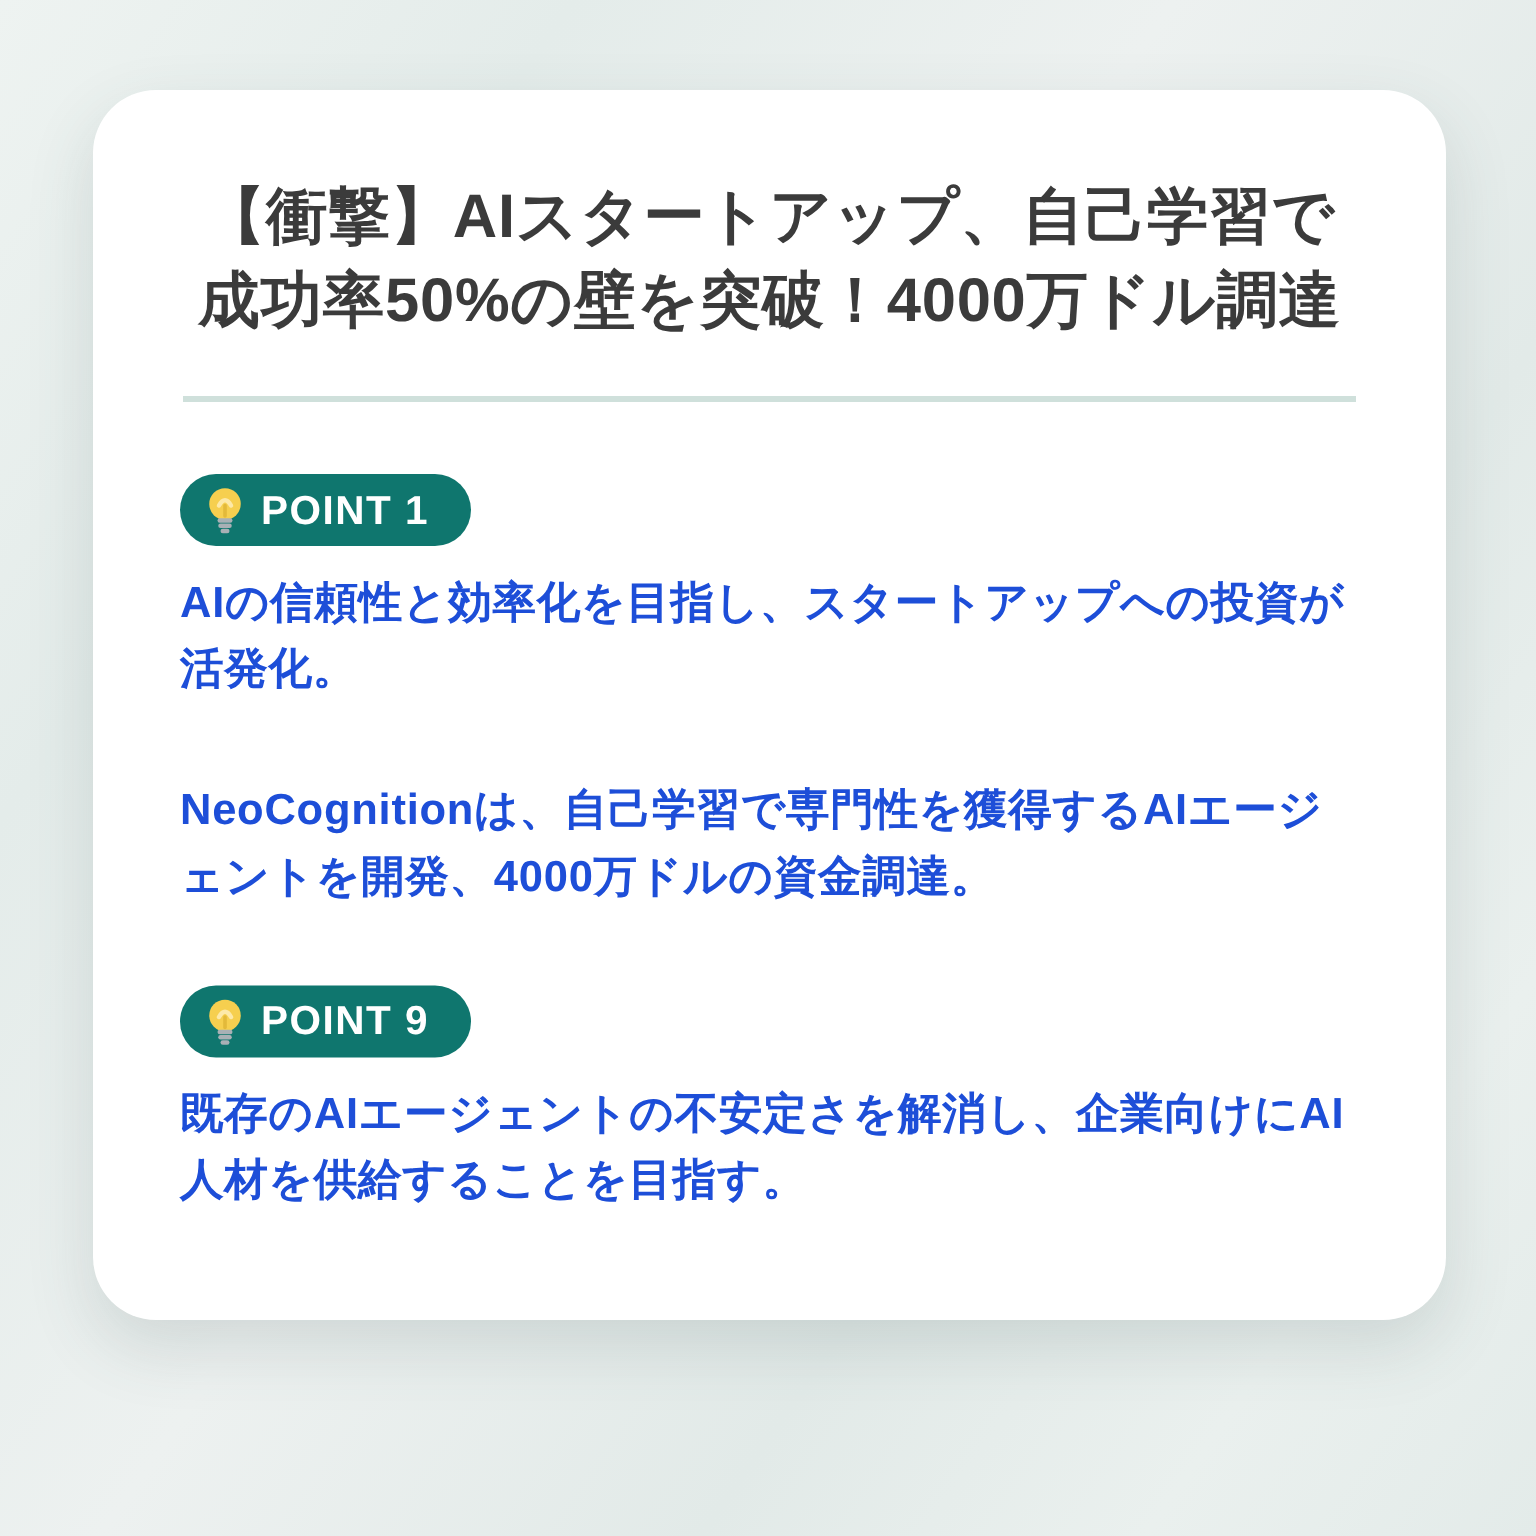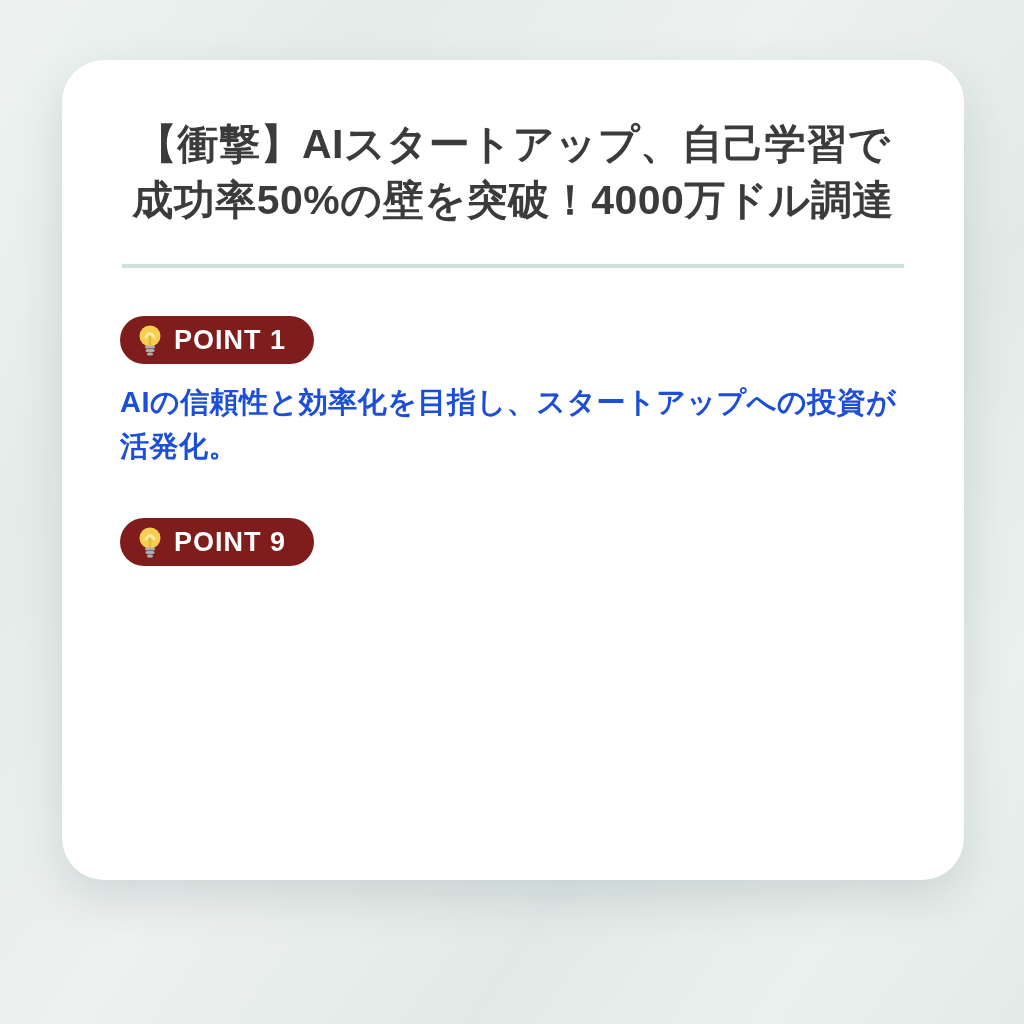--- a/index.html
+++ b/index.html
@@ -45,21 +45,21 @@
     background: #cfe0db;
     border: none;
     margin: 36px 2px 0 2px;
   }
   .point-section { margin-top: 50px; }
   .point-section.first { margin-top: 48px; }
   .badge {
     display: inline-flex;
     align-items: center;
     gap: 10px;
-    background: #7f1d1d;
+    background: #0f766e;
     border-radius: 999px;
     padding: 8px 28px 8px 16px;
     min-height: 48px;
   }
   .badge-label {
     color: #ffffff;
     font-weight: bold;
     font-size: 27px;
     letter-spacing: 1px;
   }
@@ -93,31 +93,33 @@
           <rect x="9.5" y="25" width="9" height="3" rx="1.5" fill="#a9b0b5"></rect>
           <rect x="11" y="28.5" width="6" height="3" rx="1.5" fill="#a9b0b5"></rect>
         </svg>
       </span>
       <span class="badge-label">POINT 1</span>
     </div>
     <p class="point-text">AIの信頼性と効率化を目指し、スタートアップへの投資が活発化。</p>
   </section>
 
   <section class="point-section">
+    <p class="point-text">NeoCognitionは、自己学習で専門性を獲得するAIエージェントを開発、4000万ドルの資金調達。</p>
   </section>
 
   <section class="point-section">
     <div class="badge">
       <span>
         <svg class="bulb" viewBox="0 0 28 32" aria-hidden="true">
           <circle cx="14" cy="12" r="10.5" fill="#f6cf4f"></circle>
           <path d="M10 13 Q14 6 18 13" stroke="#fde9a8" stroke-width="3" fill="none" stroke-linecap="round"></path>
           <path d="M14 13 L14 20" stroke="#e3b93a" stroke-width="2.4" stroke-linecap="round"></path>
           <rect x="9" y="21.5" width="10" height="3" rx="1.5" fill="#a9b0b5"></rect>
           <rect x="9.5" y="25" width="9" height="3" rx="1.5" fill="#a9b0b5"></rect>
           <rect x="11" y="28.5" width="6" height="3" rx="1.5" fill="#a9b0b5"></rect>
         </svg>
       </span>
       <span class="badge-label">POINT 9</span>
     </div>
+    <p class="point-text">既存のAIエージェントの不安定さを解消し、企業向けにAI人材を供給することを目指す。</p>
   </section>
 
 </div>
 
 </body></html>

